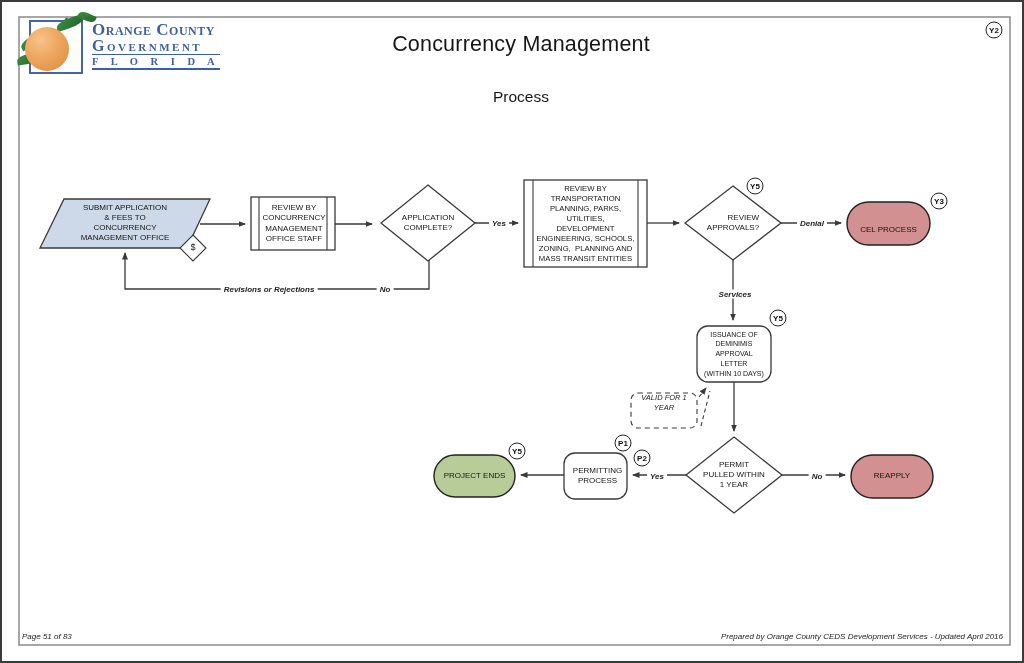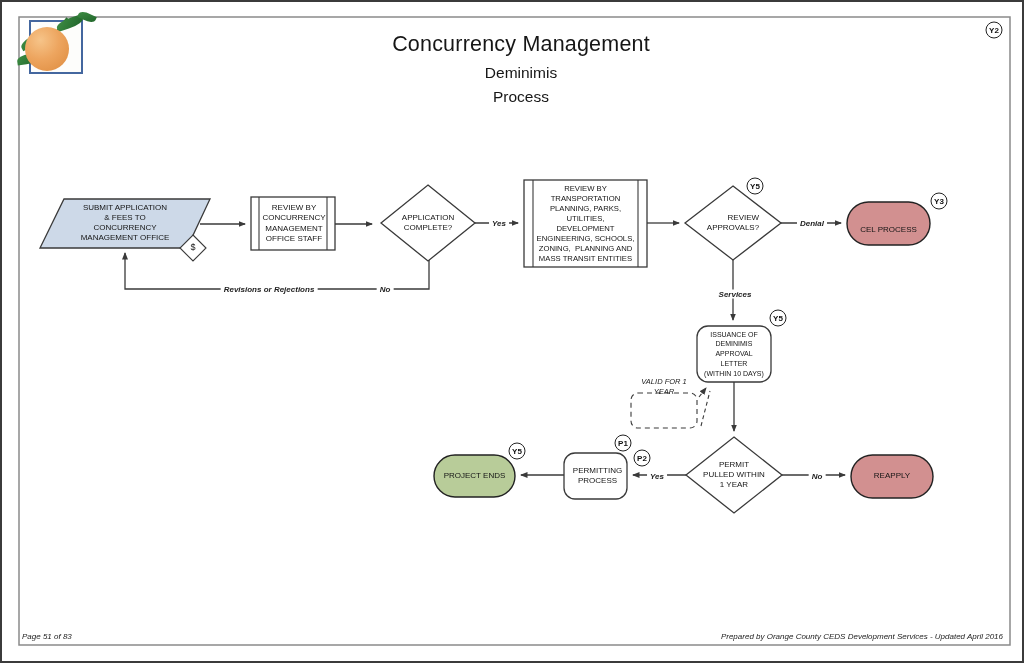--- a/index.html
+++ b/index.html
@@ -100,24 +100,28 @@
   </svg>
 
   <div id="logo" class="abs">
     <div class="lg-square"></div>
     <span class="leaf lf1"></span>
     <span class="leaf lf2"></span>
     <span class="stem"></span>
     <span class="leaf lf3"></span>
     <span class="leaf lf4"></span>
     <div class="lg-orange"></div>
+    <div class="lg-text">
+      <div class="lg-l1">Orange County</div>
+      <div class="lg-l2">Government</div>
+      <div class="lg-l3">F L O R I D A</div>
+    </div>
   </div>
 
   <div class="abs page-title">Concurrency Management</div>
-  <div class="abs page-sub" style="top:62px;">Deminimis</div>
   <div class="abs page-sub" style="top:86px;">Process</div>
 
   <div class="abs nl" style="left:56px;top:199px;width:134px;height:44px;">SUBMIT APPLICATION
 &amp; FEES TO
 CONCURRENCY
 MANAGEMENT OFFICE</div>
   <div class="abs nl" style="left:185px;top:240px;width:12px;height:12px;font-size:9px;">$</div>
   <div class="abs nl" style="left:259px;top:197px;width:66px;height:49px;">REVIEW BY
 CONCURRENCY
 MANAGEMENT
@@ -133,21 +137,21 @@
 ZONING,  PLANNING AND
 MASS TRANSIT ENTITIES</div>
   <div class="abs nl" style="left:689px;top:205px;width:84px;height:32px;text-align:right;">REVIEW
 APPROVALS?</div>
   <div class="abs nl" style="left:845px;top:201px;width:83px;height:55px;">CEL PROCESS</div>
   <div class="abs nl tiny" style="left:697px;top:327px;width:70px;height:50px;">ISSUANCE OF
 DEMINIMIS
 APPROVAL
 LETTER
 (WITHIN 10 DAYS)</div>
-  <div class="abs nl italic" style="left:630px;top:368px;width:64px;height:33px;">VALID FOR 1
+  <div class="abs nl italic" style="left:630px;top:384px;width:64px;height:33px;">VALID FOR 1
 YEAR</div>
   <div class="abs nl" style="left:687px;top:453px;width:90px;height:40px;">PERMIT
 PULLED WITHIN
 1 YEAR</div>
   <div class="abs nl" style="left:563px;top:455px;width:65px;height:38px;">PERMITTING
 PROCESS</div>
   <div class="abs nl" style="left:432px;top:454px;width:81px;height:40px;">PROJECT ENDS</div>
   <div class="abs nl" style="left:849px;top:454px;width:82px;height:41px;">REAPPLY</div>
 
   <div class="abs el" style="left:497px;top:221px;">Yes</div>

